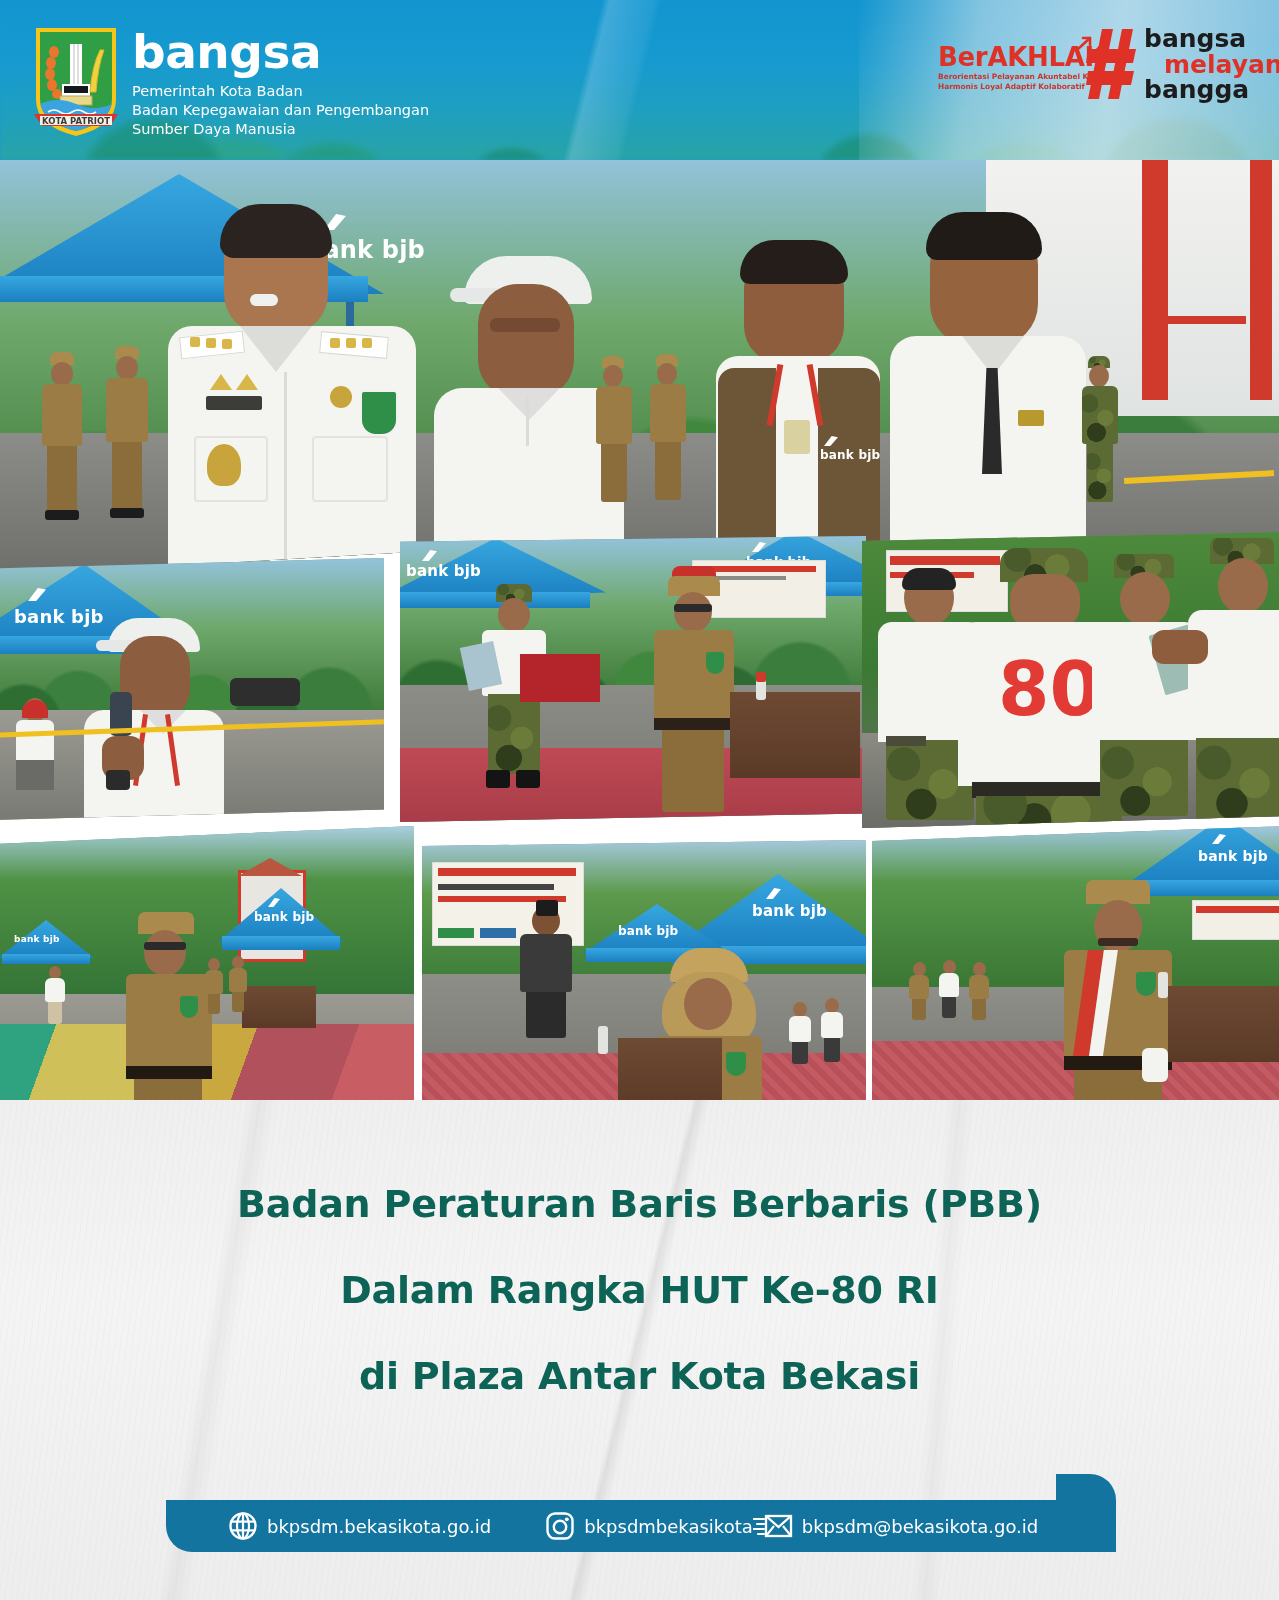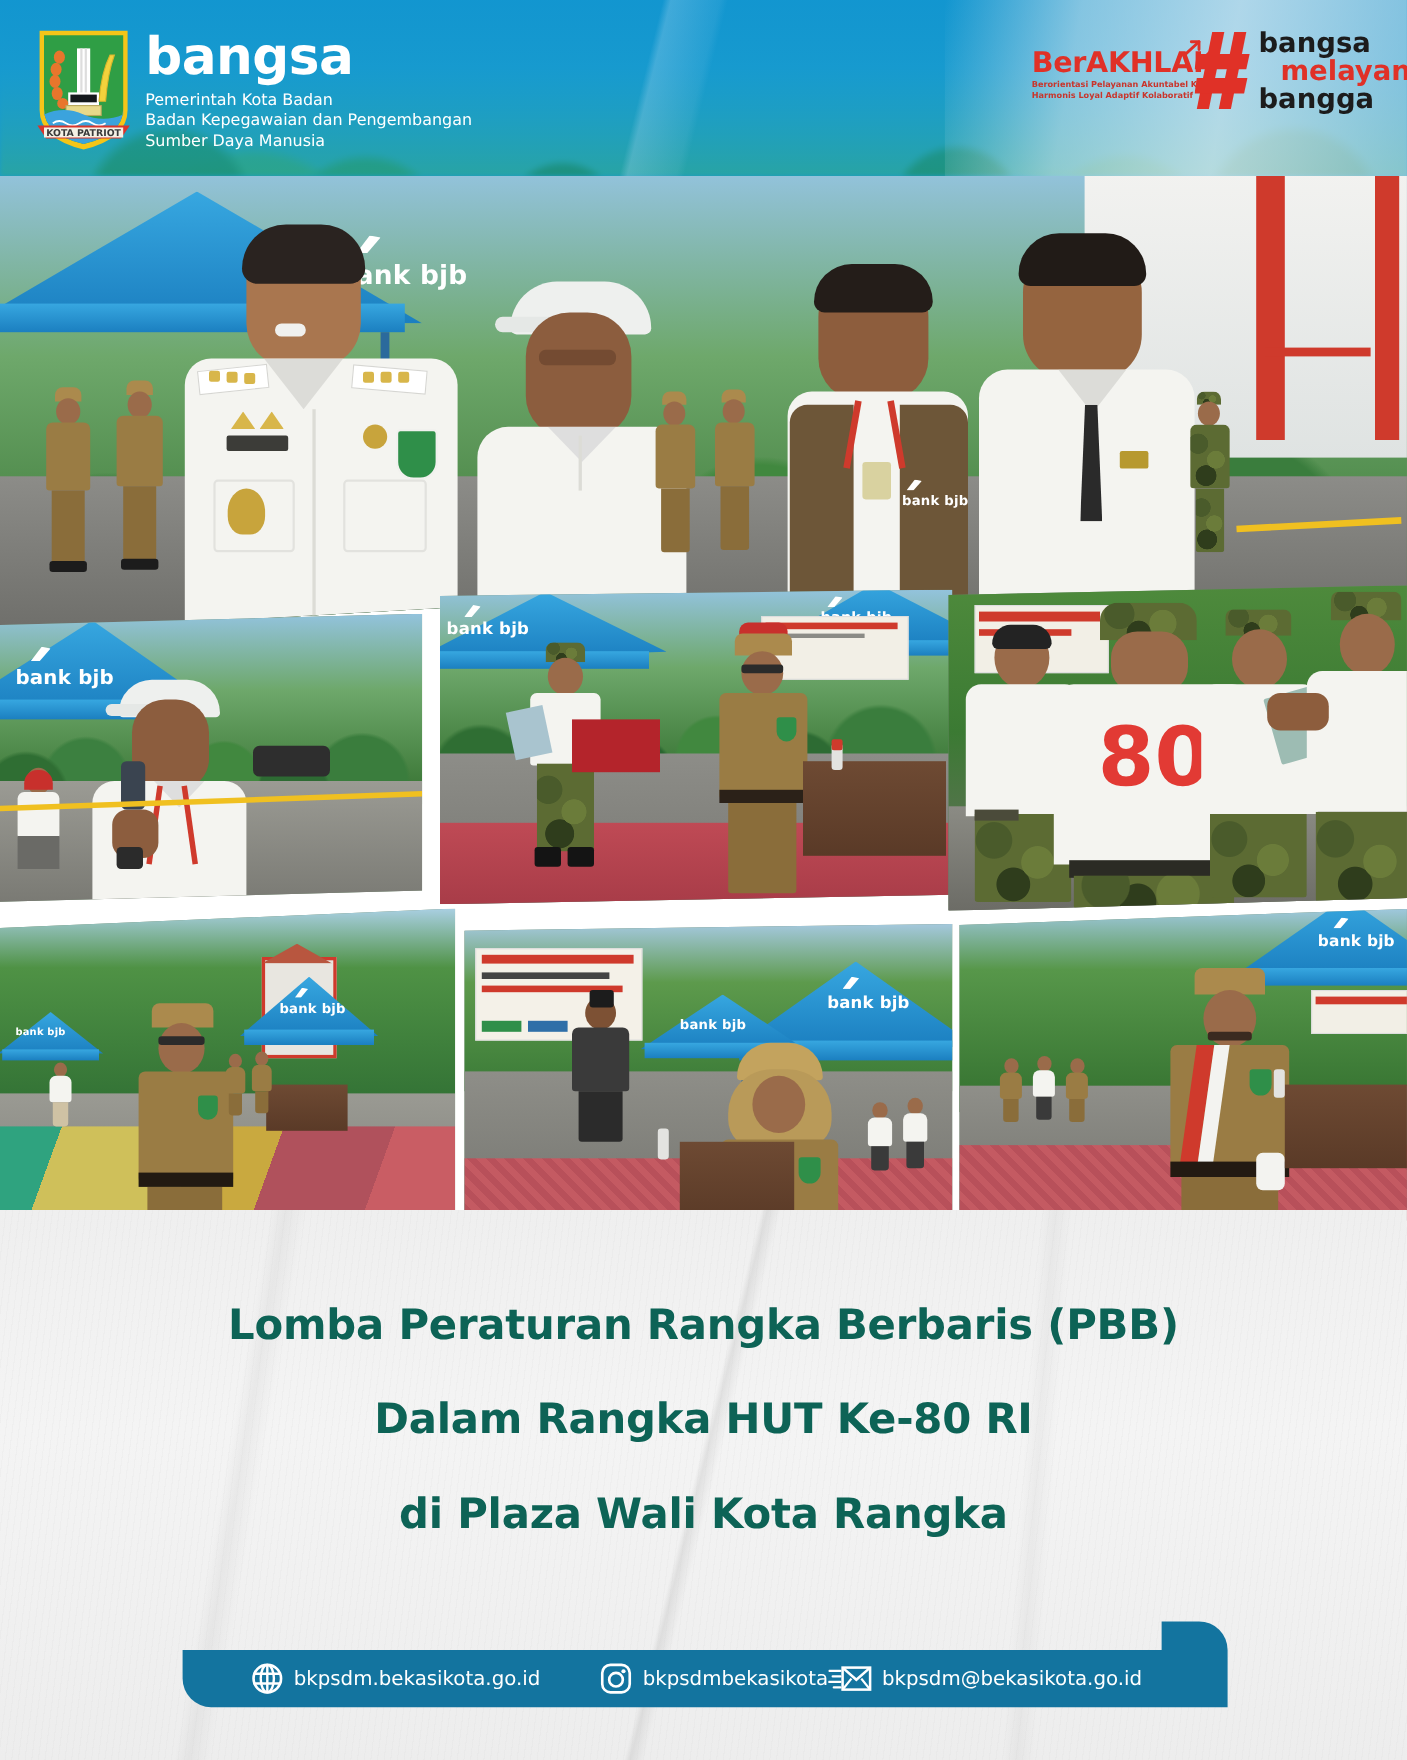--- a/index.html
+++ b/index.html
@@ -665,23 +665,23 @@
         <div style="position:absolute;left:286px;top:146px;width:10px;height:26px;background:#e3e3e0;border-radius:3px;"></div>
       </div>
     </div>
   </div>
 
   <div class="bottom">
     <div class="bottom-texture"></div>
   </div>
 
   <div class="title-block">
-    <div class="title-line">Lomba Peraturan Rangka Berbaris (PBB)</div>
+    <div class="title-line">Badan Peraturan Baris Berbaris (PBB)</div>
     <div class="title-line">Dalam Rangka HUT Ke-80 RI</div>
-    <div class="title-line">di Plaza Wali Kota Rangka</div>
+    <div class="title-line">di Plaza Antar Kota Bekasi</div>
   </div>
 
   <div class="footer">
     <div class="footer-round-tr"></div>
 
     <div class="fitem">
       <svg class="ficon" viewBox="0 0 30 30">
         <circle cx="15" cy="15" r="12.5" fill="none" stroke="#ffffff" stroke-width="2.4"></circle>
         <ellipse cx="15" cy="15" rx="6" ry="12.5" fill="none" stroke="#ffffff" stroke-width="2.2"></ellipse>
         <line x1="2.6" y1="10.6" x2="27.4" y2="10.6" stroke="#ffffff" stroke-width="2.2"></line>

